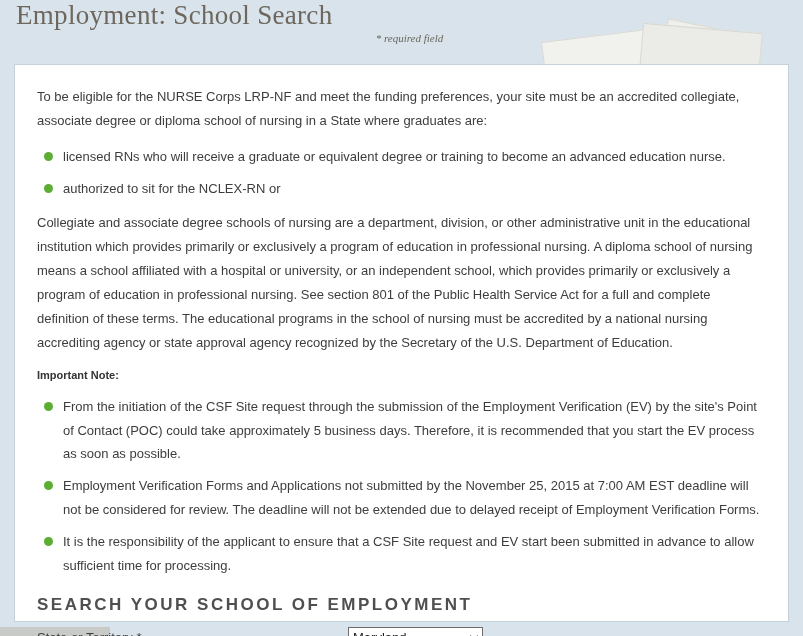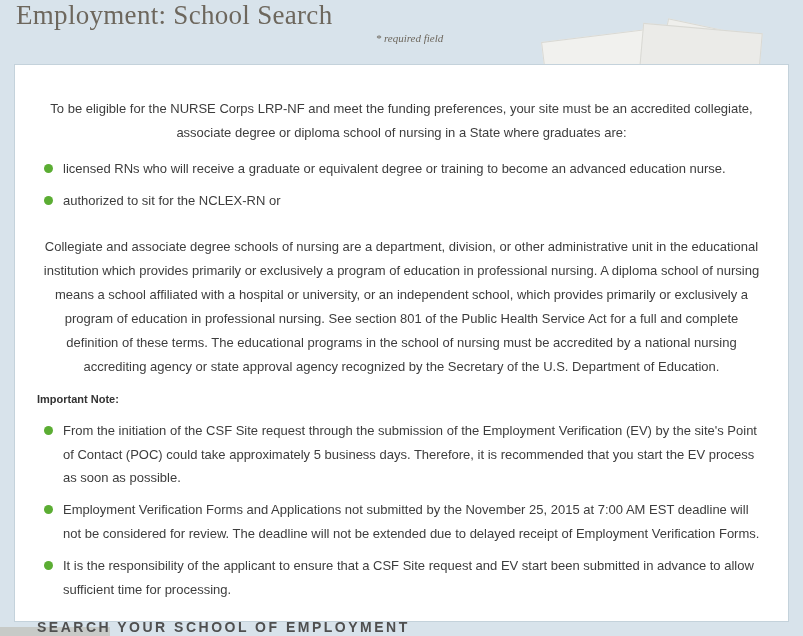--- a/index.html
+++ b/index.html
@@ -45,21 +45,21 @@
     background: #ffffff;
     border: 1px solid #c4d2db;
     padding: 10px 22px 16px 22px;
     z-index: 1;
   }
   .body-text {
     font-size: 13px;
     color: #3d3d3d;
     line-height: 1.85;
   }
-  .para { margin: 22px 0 12px 0; text-align: center; }
+  .para { margin: 10px 0 12px 0; }
   ul.dot-list { list-style: none; margin: 2px 0 10px 0; }
   ul.dot-list li {
     position: relative;
     padding-left: 26px;
     margin-bottom: 9px;
     font-size: 13px;
     color: #3d3d3d;
     line-height: 1.8;
   }
   .bullet-dot {
@@ -71,21 +71,21 @@
     border-radius: 50%;
     background: var(--accent-green, #5bad33);
   }
   .important-note {
     font-weight: bold;
     font-size: 11px;
     color: #333;
     margin: 14px 0 14px 0;
   }
   .form-heading {
-    font-size: 14px;
+    font-size: 17px;
     font-weight: bold;
     letter-spacing: 2.5px;
     color: #4f4f4f;
     margin: 18px 0 12px 0;
   }
   .form-row {
     display: flex;
     align-items: center;
     margin-bottom: 13px;
   }

